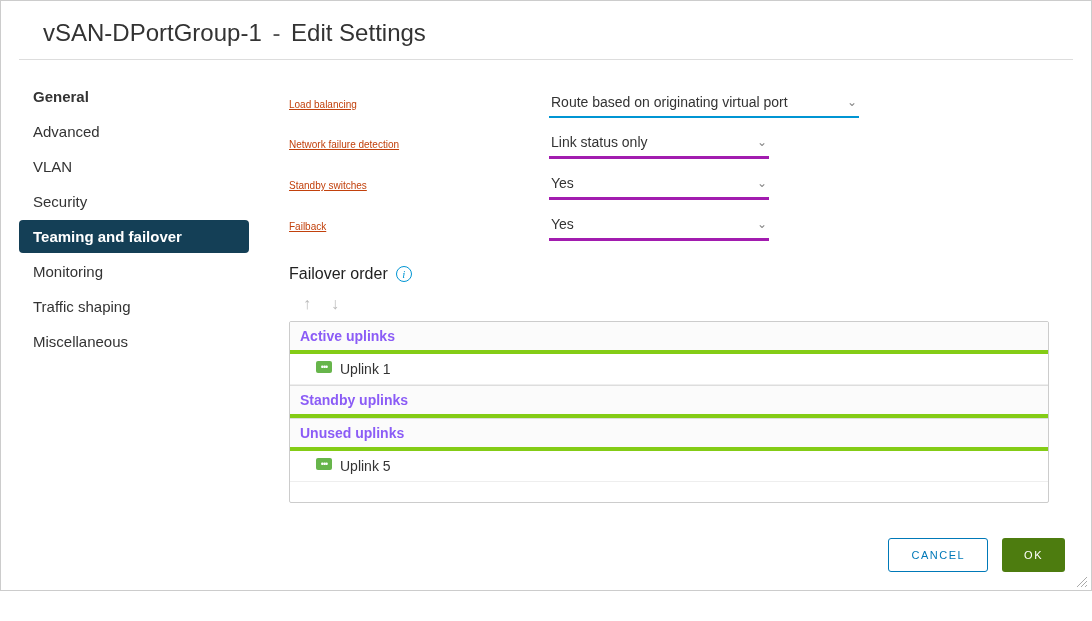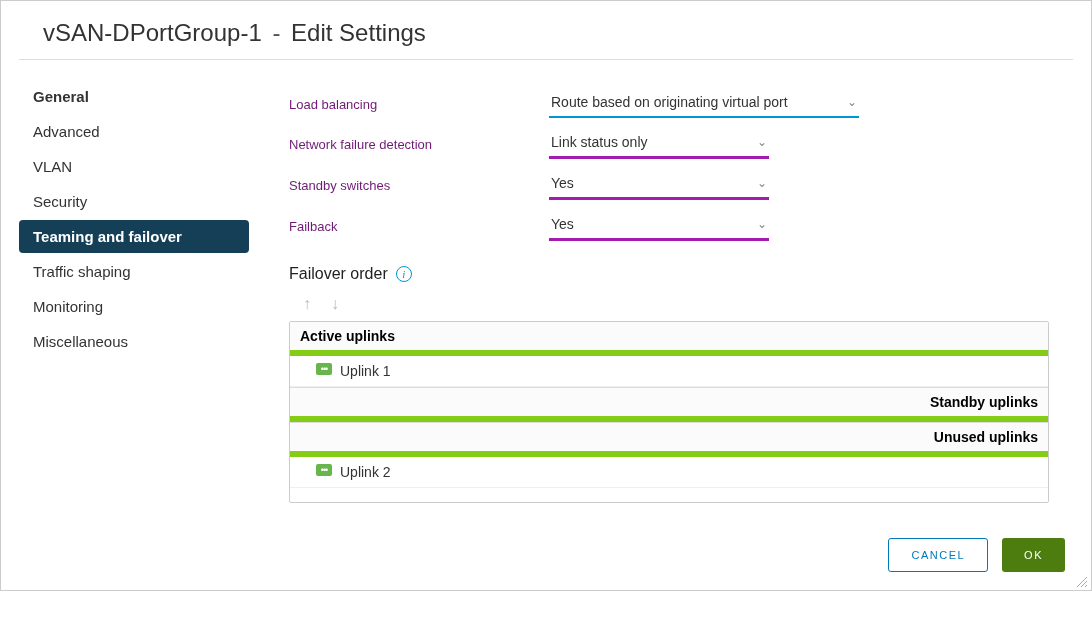--- a/index.html
+++ b/index.html
@@ -67,22 +67,23 @@
       flex: 1;
       padding: 18px 24px 0 40px;
     }
     .form-row {
       display: flex;
       align-items: center;
       margin-bottom: 12px;
     }
     .form-label {
       width: 260px;
-      font-size: 13px;
-      color: #701a75;
+      font-size: 10px;
+      color: #c2410c;
+      text-decoration: underline;
     }
     .dropdown {
       display: flex;
       align-items: center;
       justify-content: space-between;
       border-bottom: 3px solid #a21caf;
       padding: 4px 2px 6px 2px;
       cursor: pointer;
       color: #333;
       font-size: 14px;
@@ -130,29 +131,28 @@
       cursor: pointer;
     }
     .failover-table {
       border: 1px solid #ccc;
       border-radius: 2px;
       overflow-y: scroll;
       height: 182px;
     }
     .group-header {
       background: #fbfbfb;
-      border-bottom: 6px solid #84cc16;
+      border-bottom: 4px solid #84cc16;
       padding: 6px 10px;
       font-weight: 600;
-      color: #000000;
+      color: #8b5cf6;
       font-size: 14px;
     }
     .group-header:not(:first-child) {
       border-top: 1px solid #ddd;
-      text-align: right;
     }
     .uplink-row {
       display: flex;
       align-items: flex-start;
       gap: 8px;
       padding: 7px 10px 7px 26px;
       border-bottom: 1px solid #eee;
       cursor: pointer;
     }
     .nic-icon {
@@ -220,22 +220,22 @@
   </div>
 
   <div class="dialog-body">
 
     <div class="sidebar">
       <div class="sidebar-item first">General</div>
       <div class="sidebar-item">Advanced</div>
       <div class="sidebar-item">VLAN</div>
       <div class="sidebar-item">Security</div>
       <div class="sidebar-item active">Teaming and failover</div>
+      <div class="sidebar-item">Monitoring</div>
       <div class="sidebar-item">Traffic shaping</div>
-      <div class="sidebar-item">Monitoring</div>
       <div class="sidebar-item">Miscellaneous</div>
     </div>
 
     <div class="content">
 
       <div class="form-row">
         <div class="form-label">Load balancing</div>
         <div class="dropdown highlighted">
           <span>Route based on originating virtual port</span>
           <span class="chevron-down">⌄</span>
@@ -279,21 +279,21 @@
       <div class="failover-table">
         <div class="group-header">Active uplinks</div>
         <div class="uplink-row">
           <span class="nic-icon"></span>
           <span>Uplink 1</span>
         </div>
         <div class="group-header">Standby uplinks</div>
         <div class="group-header">Unused uplinks</div>
         <div class="uplink-row">
           <span class="nic-icon"></span>
-          <span>Uplink 2</span>
+          <span>Uplink 5</span>
         </div>
       </div>
 
     </div>
   </div>
 
   <div class="dialog-footer">
     <button class="btn btn-cancel">CANCEL</button>
     <button class="btn btn-ok">OK</button>
   </div>

